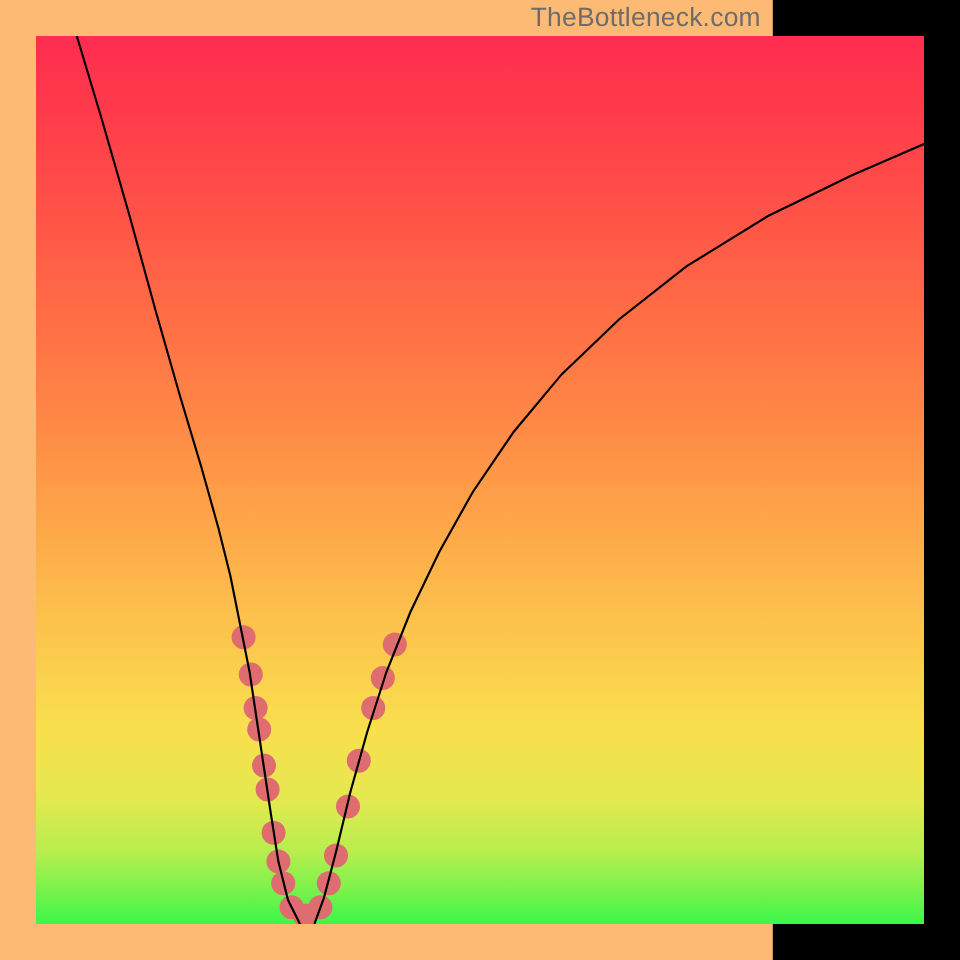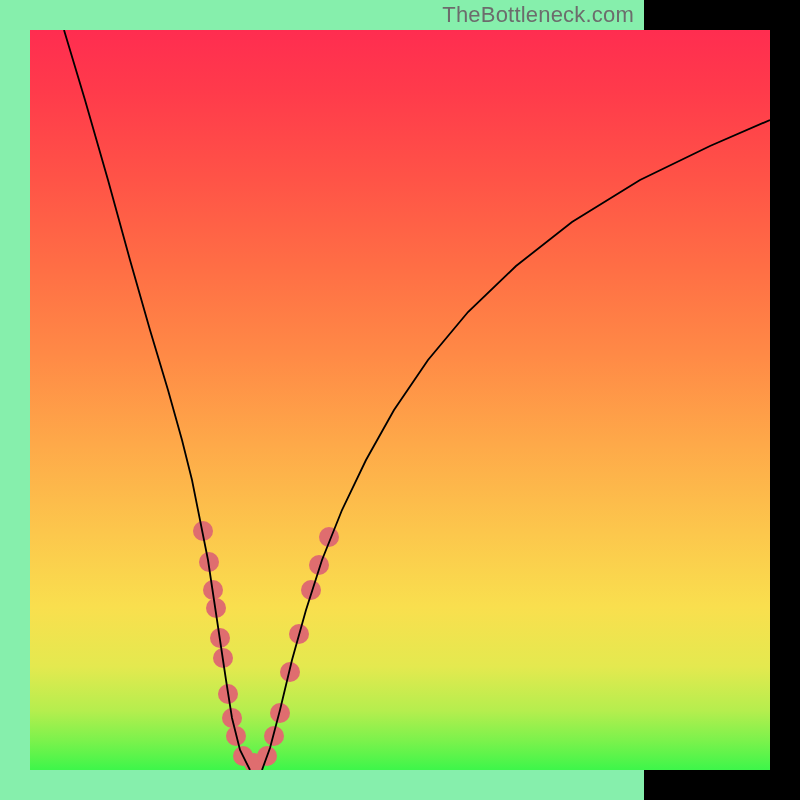--- a/index.html
+++ b/index.html
@@ -8,21 +8,21 @@
     width: 800px;
     height: 800px;
     background: #000;
     font-family: Arial, Helvetica, sans-serif;
     overflow: hidden;
   }
   .outer {
     position: relative;
     width: 644px;
     height: 800px;
-    background: #86efac;
+    background: #fdba74;
   }
   .plot {
     position: absolute;
     left: 30px;
     top: 30px;
     width: 740px;
     height: 740px;
     background: linear-gradient(
       to top,
       #3df64a 0%,

